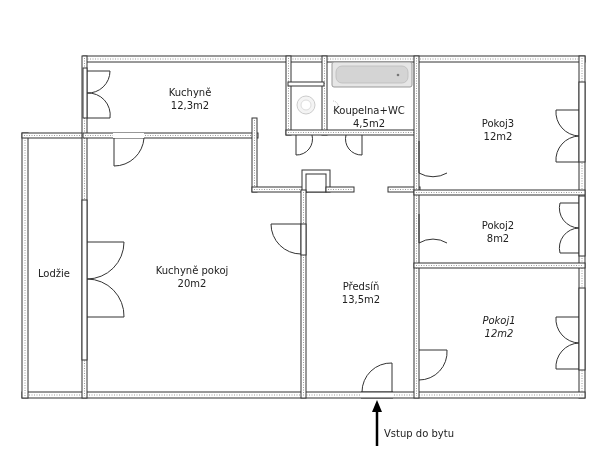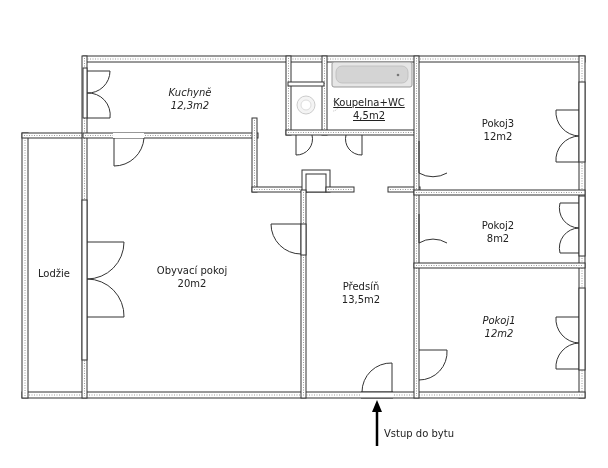--- a/index.html
+++ b/index.html
@@ -133,45 +133,45 @@
   <g>
     <path d="M333 101 a5 5 0 0 1 0 10" fill="none" stroke="#bbb" stroke-width="1" stroke-dasharray="1 1"></path>
   </g>
 
   <g>
     <line x1="377" y1="446" x2="377" y2="410" stroke="#000" stroke-width="2.5"></line>
     <polygon points="372,412 377,400 382,412" fill="#000"></polygon>
   </g>
 </svg>
 
-<div class="label" style="left:190px; top:86px;font-style:italic;">
+<div class="label" style="left:190px; top:86px;">
   <div>Kuchyně</div>
   <div>12,3m2</div>
 </div>
-<div class="label" style="left:369px; top:96px;text-decoration:underline;">
+<div class="label" style="left:369px; top:104px;">
   <div>Koupelna+WC</div>
   <div>4,5m2</div>
 </div>
 <div class="label" style="left:498px; top:117px;">
   <div>Pokoj3</div>
   <div>12m2</div>
 </div>
 <div class="label" style="left:498px; top:219px;text-align:center;">
   <div>Pokoj2</div>
   <div>8m2</div>
 </div>
 <div class="label" style="left:499px; top:314px;font-style:italic;">
   <div>Pokoj1</div>
   <div>12m2</div>
 </div>
 <div class="label" style="left:361px; top:280px;">
   <div>Předsíň</div>
   <div>13,5m2</div>
 </div>
 <div class="label" style="left:192px; top:264px;">
-  <div>Obyvací pokoj</div>
+  <div>Kuchyně pokoj</div>
   <div>20m2</div>
 </div>
 <div class="label" style="left:54px; top:267px;">
   <div>Lodžie</div>
 </div>
 
 <div class="entry-label" style="left:384px; top:428px;">Vstup do bytu</div>
 
 </body></html>

